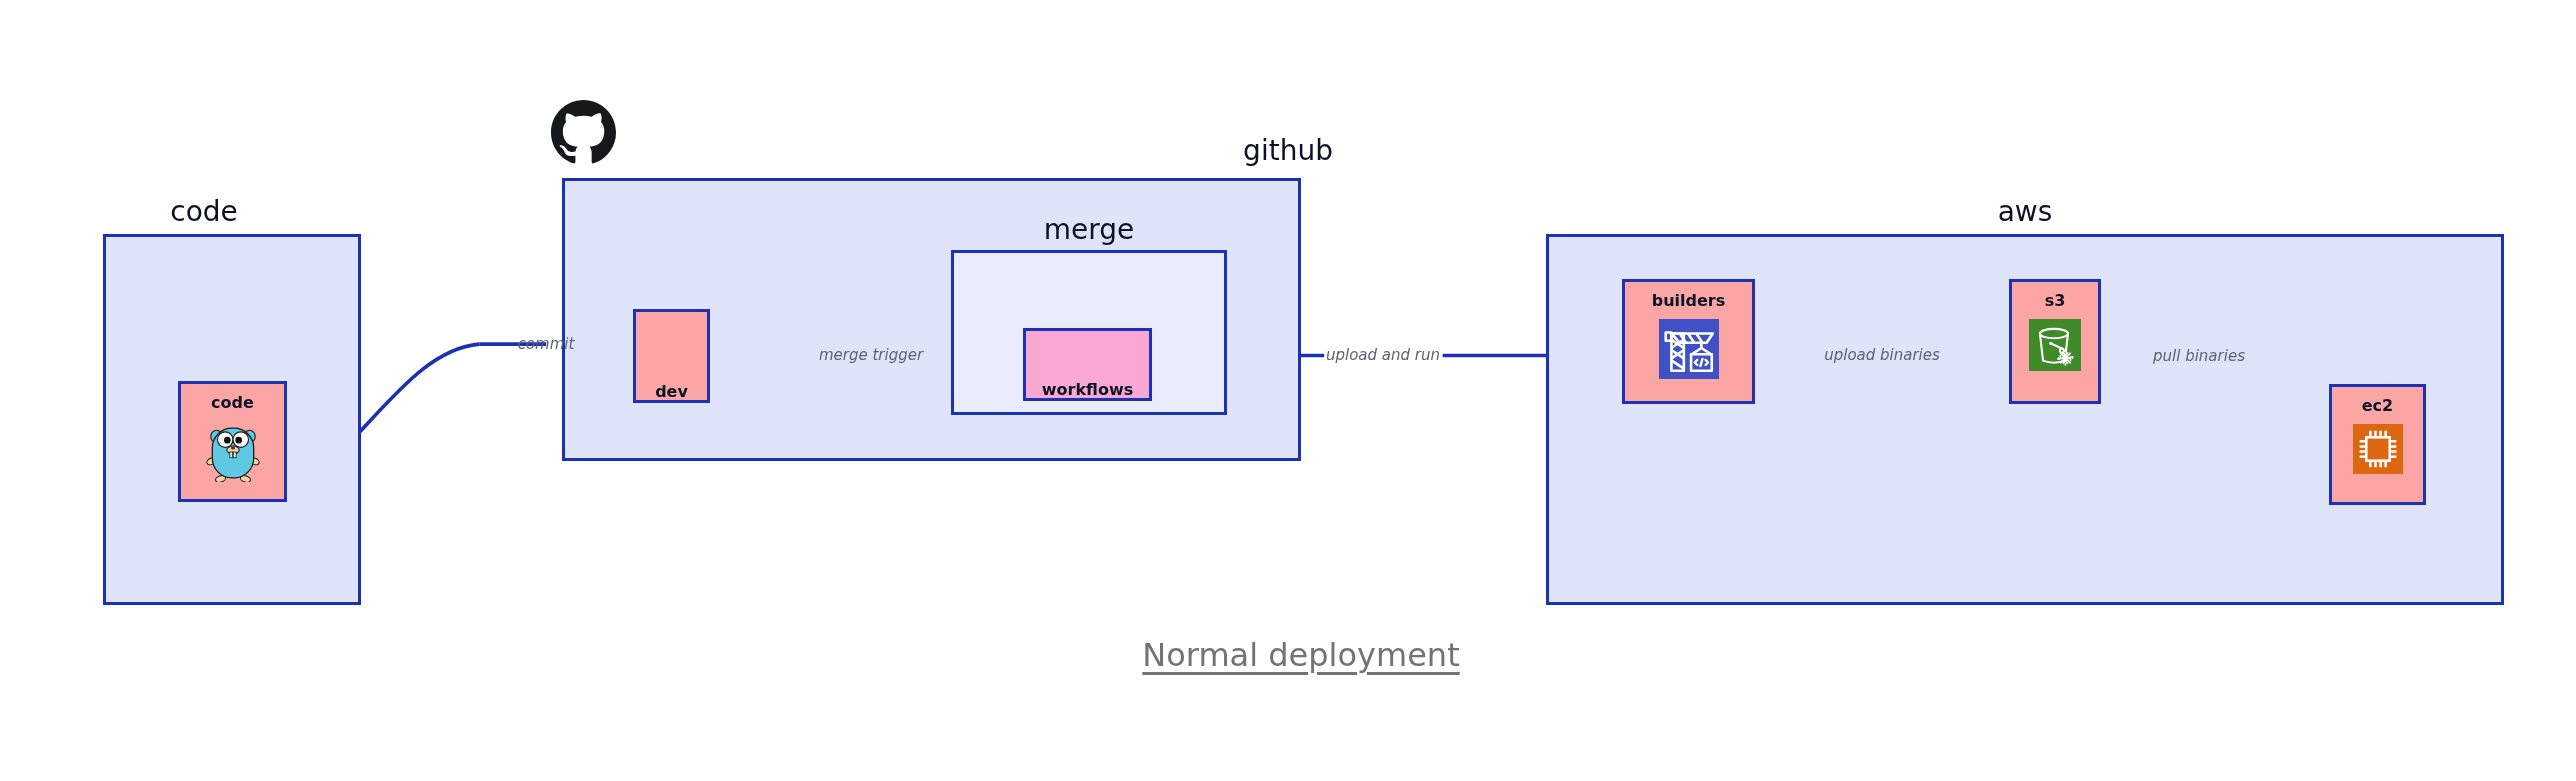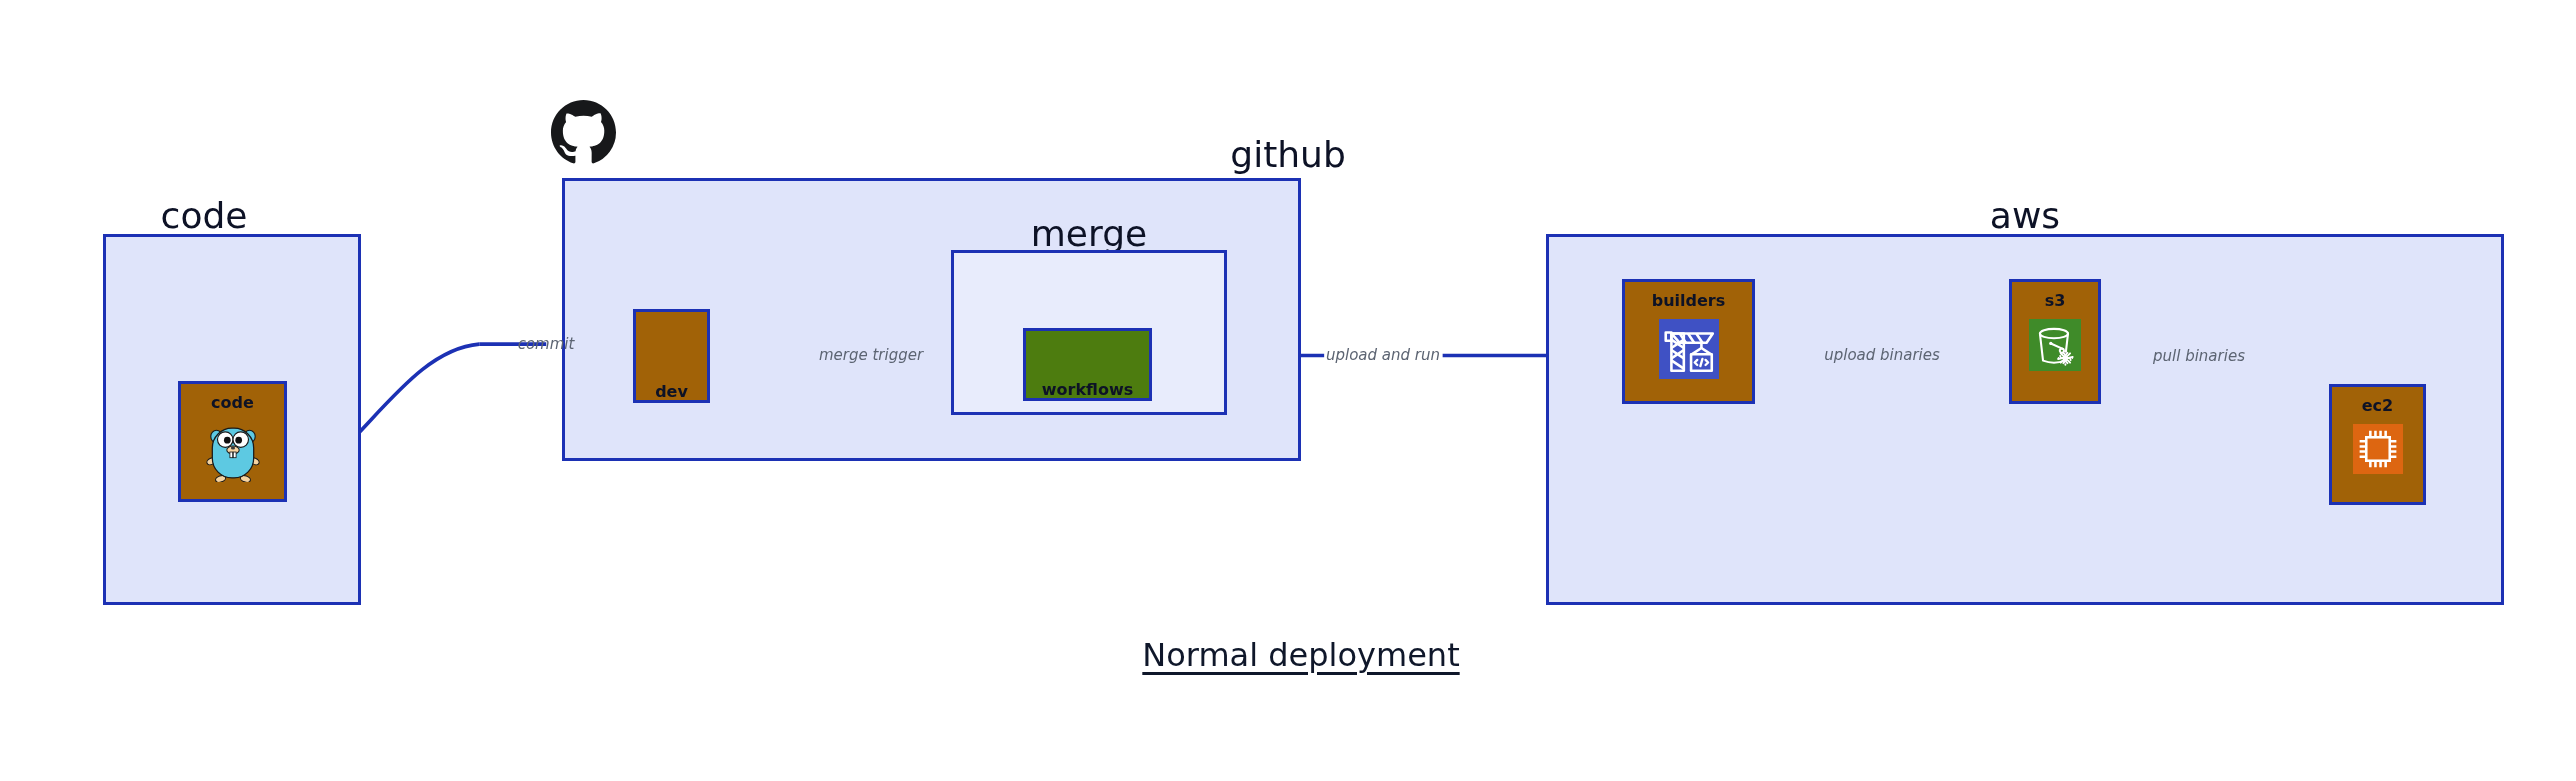--- a/index.html
+++ b/index.html
@@ -29,30 +29,30 @@
     background: #dfe4fa;
     border: 3.6px solid #1c31b4;
     box-sizing: border-box;
   }
   .group.nested {
     background: #e8ecfc;
   }
   .group-label {
     position: absolute;
     color: #0d1226;
-    font-size: 36px;
+    font-size: 28px;
     font-weight: 400;
     line-height: 1;
     white-space: nowrap;
   }
 
   
   .node {
     position: absolute;
-    background: #a16207;
+    background: #fca5a5;
     border: 3.6px solid #1c31b4;
     box-sizing: border-box;
     display: flex;
     flex-direction: column;
     align-items: center;
   }
   .node.plain {
     justify-content: flex-end;
   }
   .node-label {
@@ -76,21 +76,21 @@
     font-size: 15px;
     font-style: italic;
     line-height: 1;
     white-space: nowrap;
     background: transparent;
   }
 
   
   #diagram-title {
     position: absolute;
-    color: #0f172a;
+    color: #737373;
     font-size: 32px;
     font-weight: 400;
     line-height: 1;
     white-space: nowrap;
     text-decoration: underline;
     text-underline-offset: 6.2px;
     text-decoration-thickness: 2.6px;
   }
 
   .icon-wrap { display: block; line-height: 0; }
@@ -177,21 +177,21 @@
   <div class="group-label" style="left:1288px; top:137px; transform:translateX(-50%);">github</div>
   <div class="group" style="left:562px; top:178px; width:739px; height:283px;"></div>
 
   <div class="node plain" style="left:633px; top:309px; width:77px; height:94px;">
     <div class="node-label">dev</div>
   </div>
 
   <div class="group-label" style="left:1089px; top:216px; transform:translateX(-50%);">merge</div>
   <div class="group nested" style="left:951px; top:250px; width:276px; height:165px;"></div>
 
-  <div class="node plain" style="left:1023px; top:328px; width:129px; height:73px; background:#4d7c0f;">
+  <div class="node plain" style="left:1023px; top:328px; width:129px; height:73px; background:#f9a8d4;">
     <div class="node-label">workflows</div>
   </div>
 
   <div class="group-label" style="left:2025px; top:198px; transform:translateX(-50%);">aws</div>
   <div class="group" style="left:1546px; top:234px; width:958px; height:371px;"></div>
 
   <div class="node with-icon" style="left:1622px; top:279px; width:133px; height:125px;">
     <div class="node-label">builders</div>
     <div class="node-icon icon-wrap">
       <svg width="60" height="60" viewBox="0 0 116 116">

